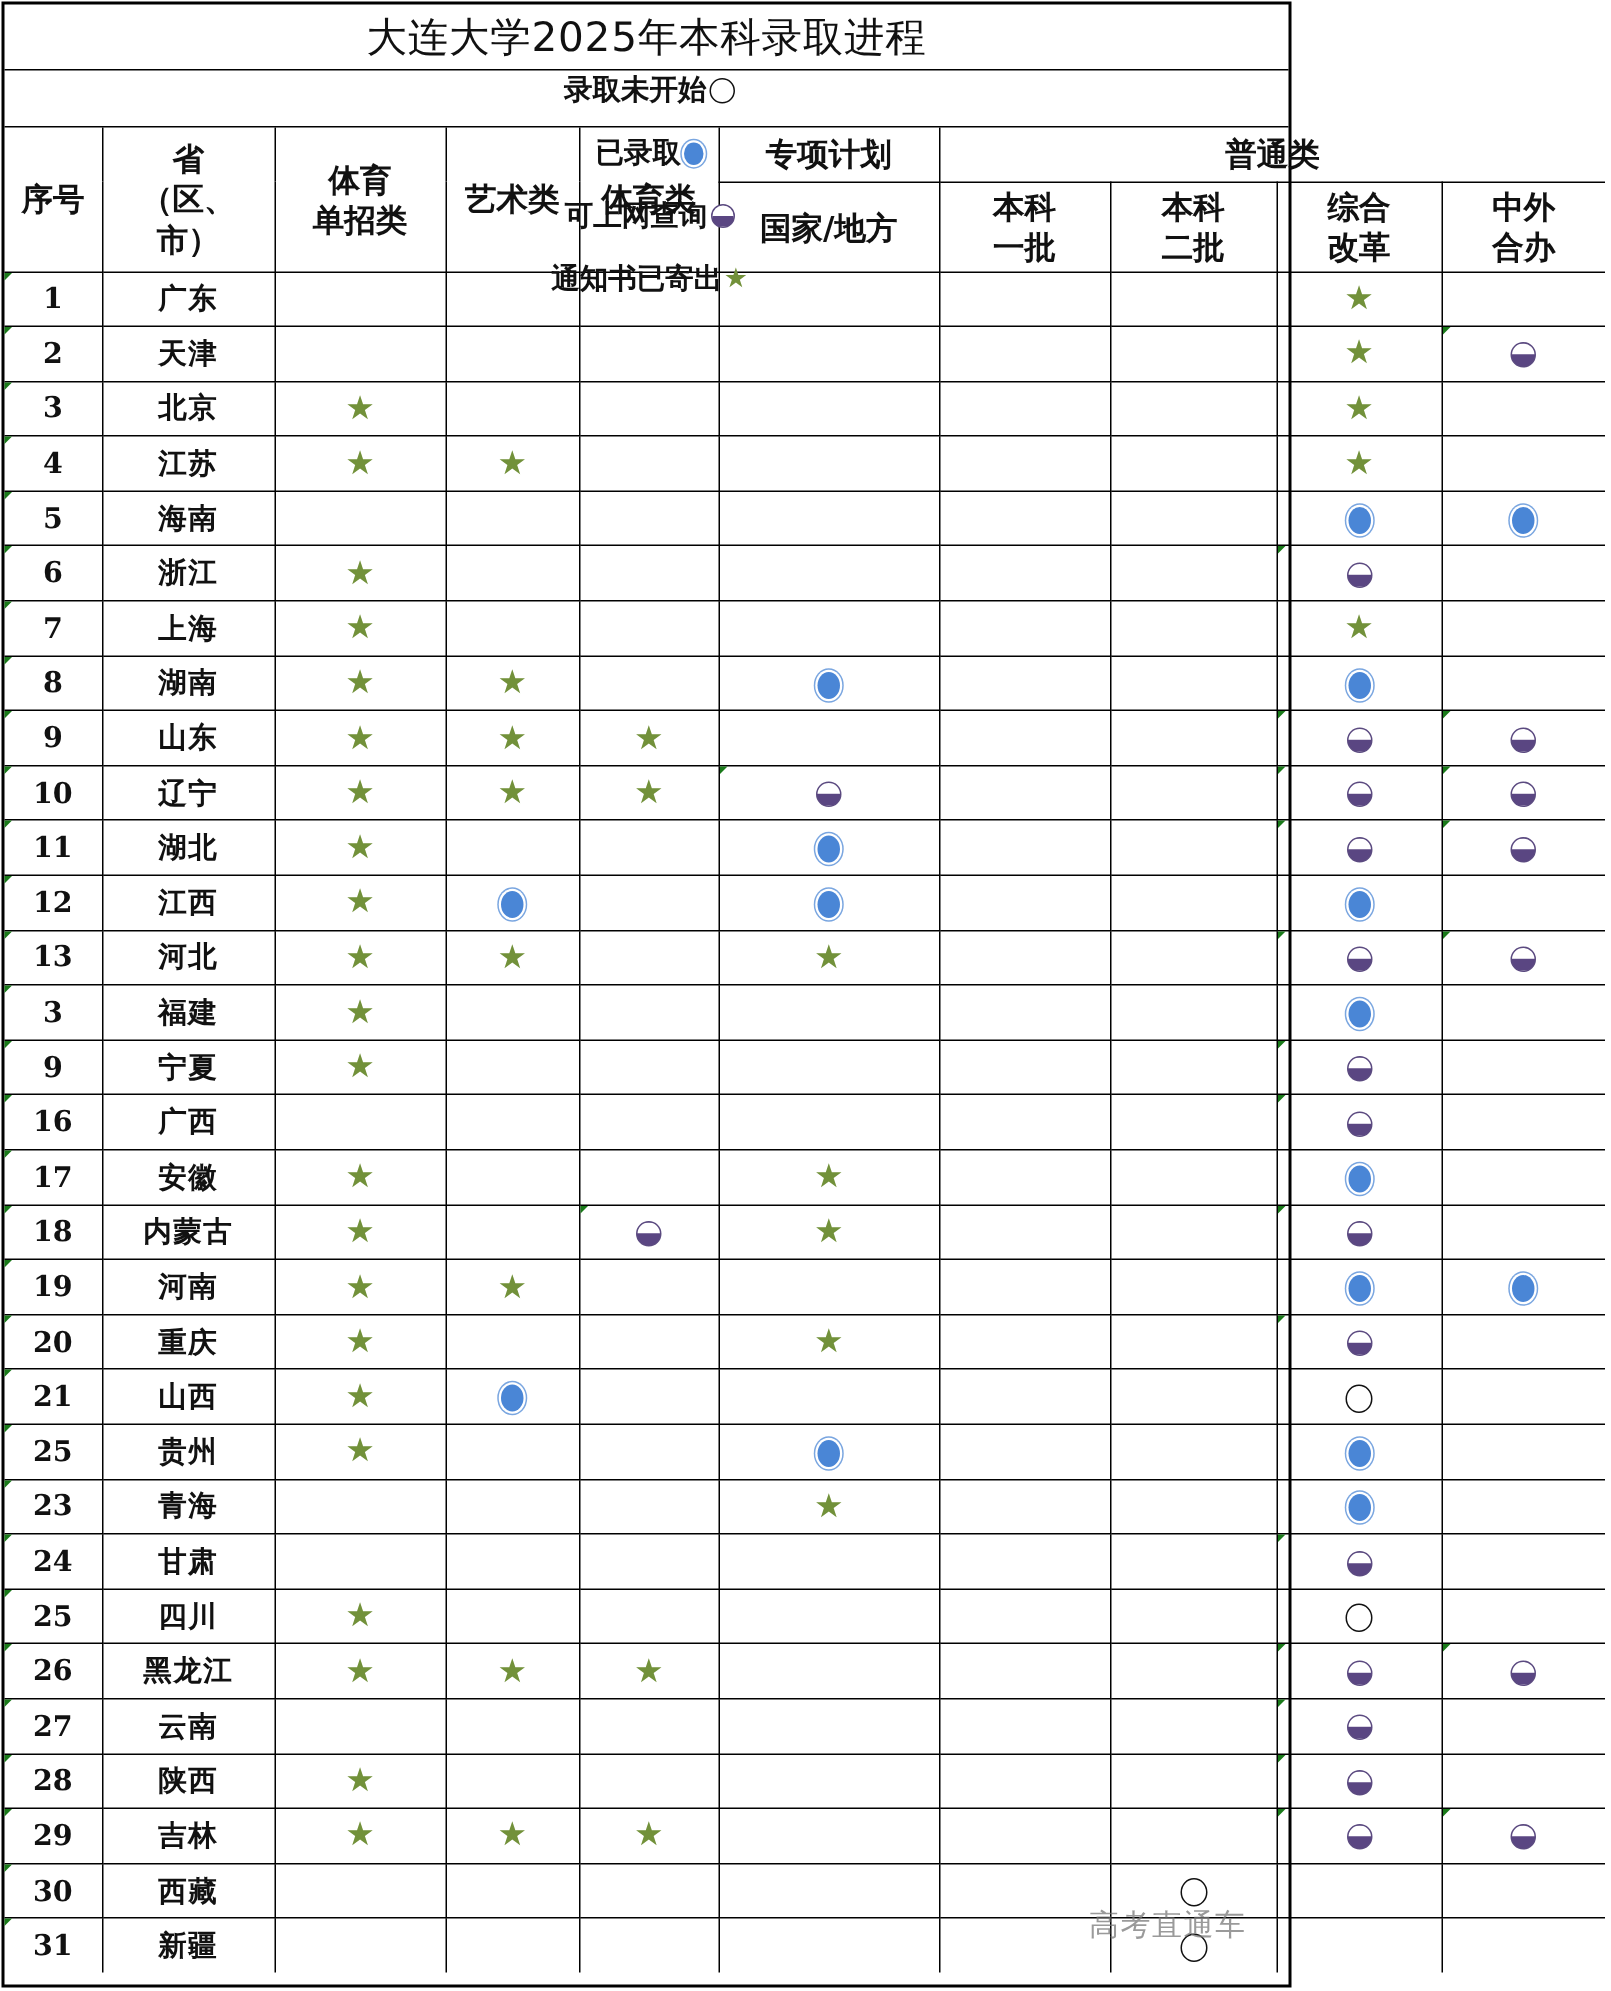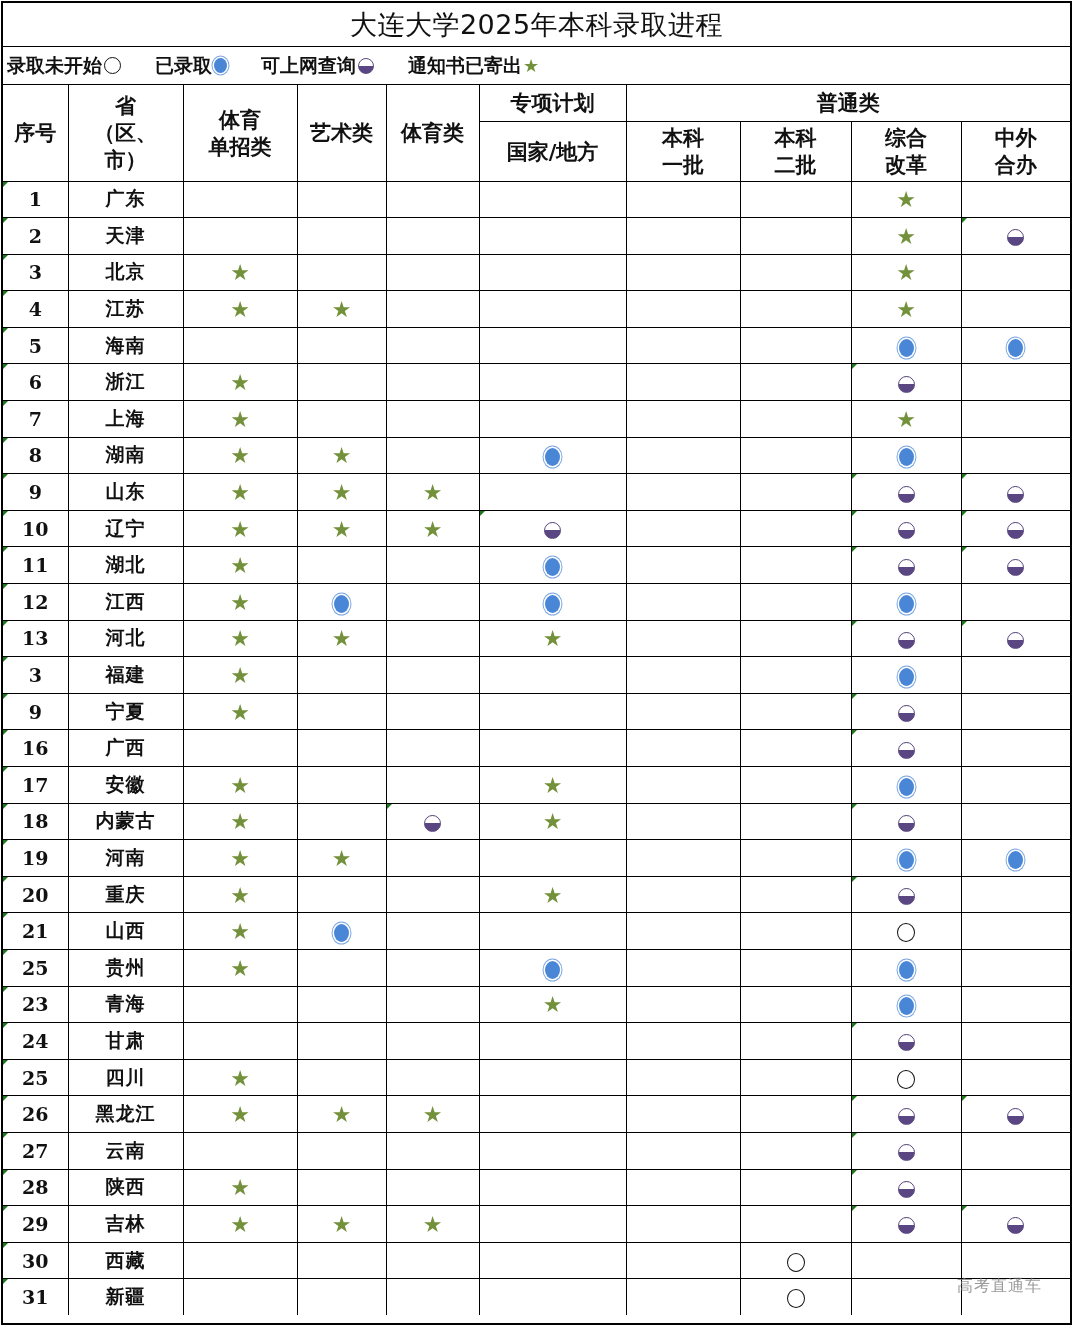--- a/index.html
+++ b/index.html
@@ -1,23 +1,23 @@
 <!DOCTYPE html>
 <html><head>
 <meta charset="utf-8">
 <style>
   html, body { margin: 0; padding: 0; background: #ffffff; }
   body { width: 1074px; height: 1327px; overflow: hidden; position: relative;
          font-family: "DejaVu Serif", "Liberation Serif", serif; color: #111; }
-  .sheet { position: absolute; left: 1px; top: 1px; width: 1071px; height: 1324px;
+  .sheet { position: absolute; left: 1px; top: 1px; width: 860px; height: 1324px;
            border: 2px solid #000; box-sizing: border-box; }
   .title { height: 43px; border-bottom: 1.5px solid #000; display: flex; align-items: center; justify-content: center;
            font-family: "DejaVu Sans", "Liberation Sans", sans-serif; font-size: 27px; letter-spacing: 0.5px; }
   .legend { height: 37px; border-bottom: 1.5px solid #000; display: flex; align-items: center; padding-left: 4px;
-            font-size: 19px; font-weight: bold; gap: 34px; }
+            font-size: 19px; font-weight: bold; gap: 16px; flex-direction: column; }
   .legend-item { display: inline-flex; align-items: center; }
   table { border-collapse: collapse; table-layout: fixed; width: 1067px; }
   td, th { border: 1.5px solid #000; text-align: center; vertical-align: middle; padding: 0; font-weight: bold; }
   table tr:first-child th { border-top: none; }
   table tr > *:first-child { border-left: none; }
   table tr > *:last-child { border-right: none; }
   table tr:last-child td { border-bottom: none; text-align: center; }
   th { font-size: 21px; line-height: 27px; font-weight: bold; }
   td { height: 35.6px; font-size: 19px; position: relative; }
   td.idx { font-size: 19px; }
@@ -29,21 +29,21 @@
   .star { color: #72913a; font-size: 22px; line-height: 1; font-family: "DejaVu Sans", sans-serif; }
   .blue { width: 15px; height: 18px; border-radius: 50%; background: #4a86d6; box-shadow: 0 0 0 1.5px #fff, 0 0 0 2.5px #7aa6e0; }
   .half { width: 17px; height: 17px; border-radius: 50%; border: 1px solid #5b4a80; box-sizing: border-box;
           background: linear-gradient(to bottom, #ffffff 0%, #ffffff 48%, #5a4682 48%, #5a4682 100%); }
   .empty { width: 18px; height: 19px; border-radius: 50%; border: 1.3px solid #111; box-sizing: border-box; background: #fff; }
   .legend .blue { width: 13px; height: 15px; margin-left: 2px; }
   .legend .half { width: 16px; height: 16px; margin-left: 2px; }
   .legend .empty { width: 17px; height: 17px; margin-left: 2px; }
   .legend .star { font-size: 18px; margin-left: 1px; }
   .watermark { position: absolute; right: 28px; bottom: 26px; font-family: "DejaVu Sans", "Liberation Sans", sans-serif;
-               font-size: 16px; color: rgba(120,120,120,0.75); letter-spacing: 1px; pointer-events: none; margin-left: 48px; }
+               font-size: 20px; color: rgba(120,120,120,0.75); letter-spacing: 1px; pointer-events: none; margin-left: 48px; }
 </style>
 </head>
 <body>
 
 <div class="sheet">
   <div class="title">大连大学2025年本科录取进程</div>
 
   <div class="legend">
     <span class="legend-item">
       <span>录取未开始</span>

